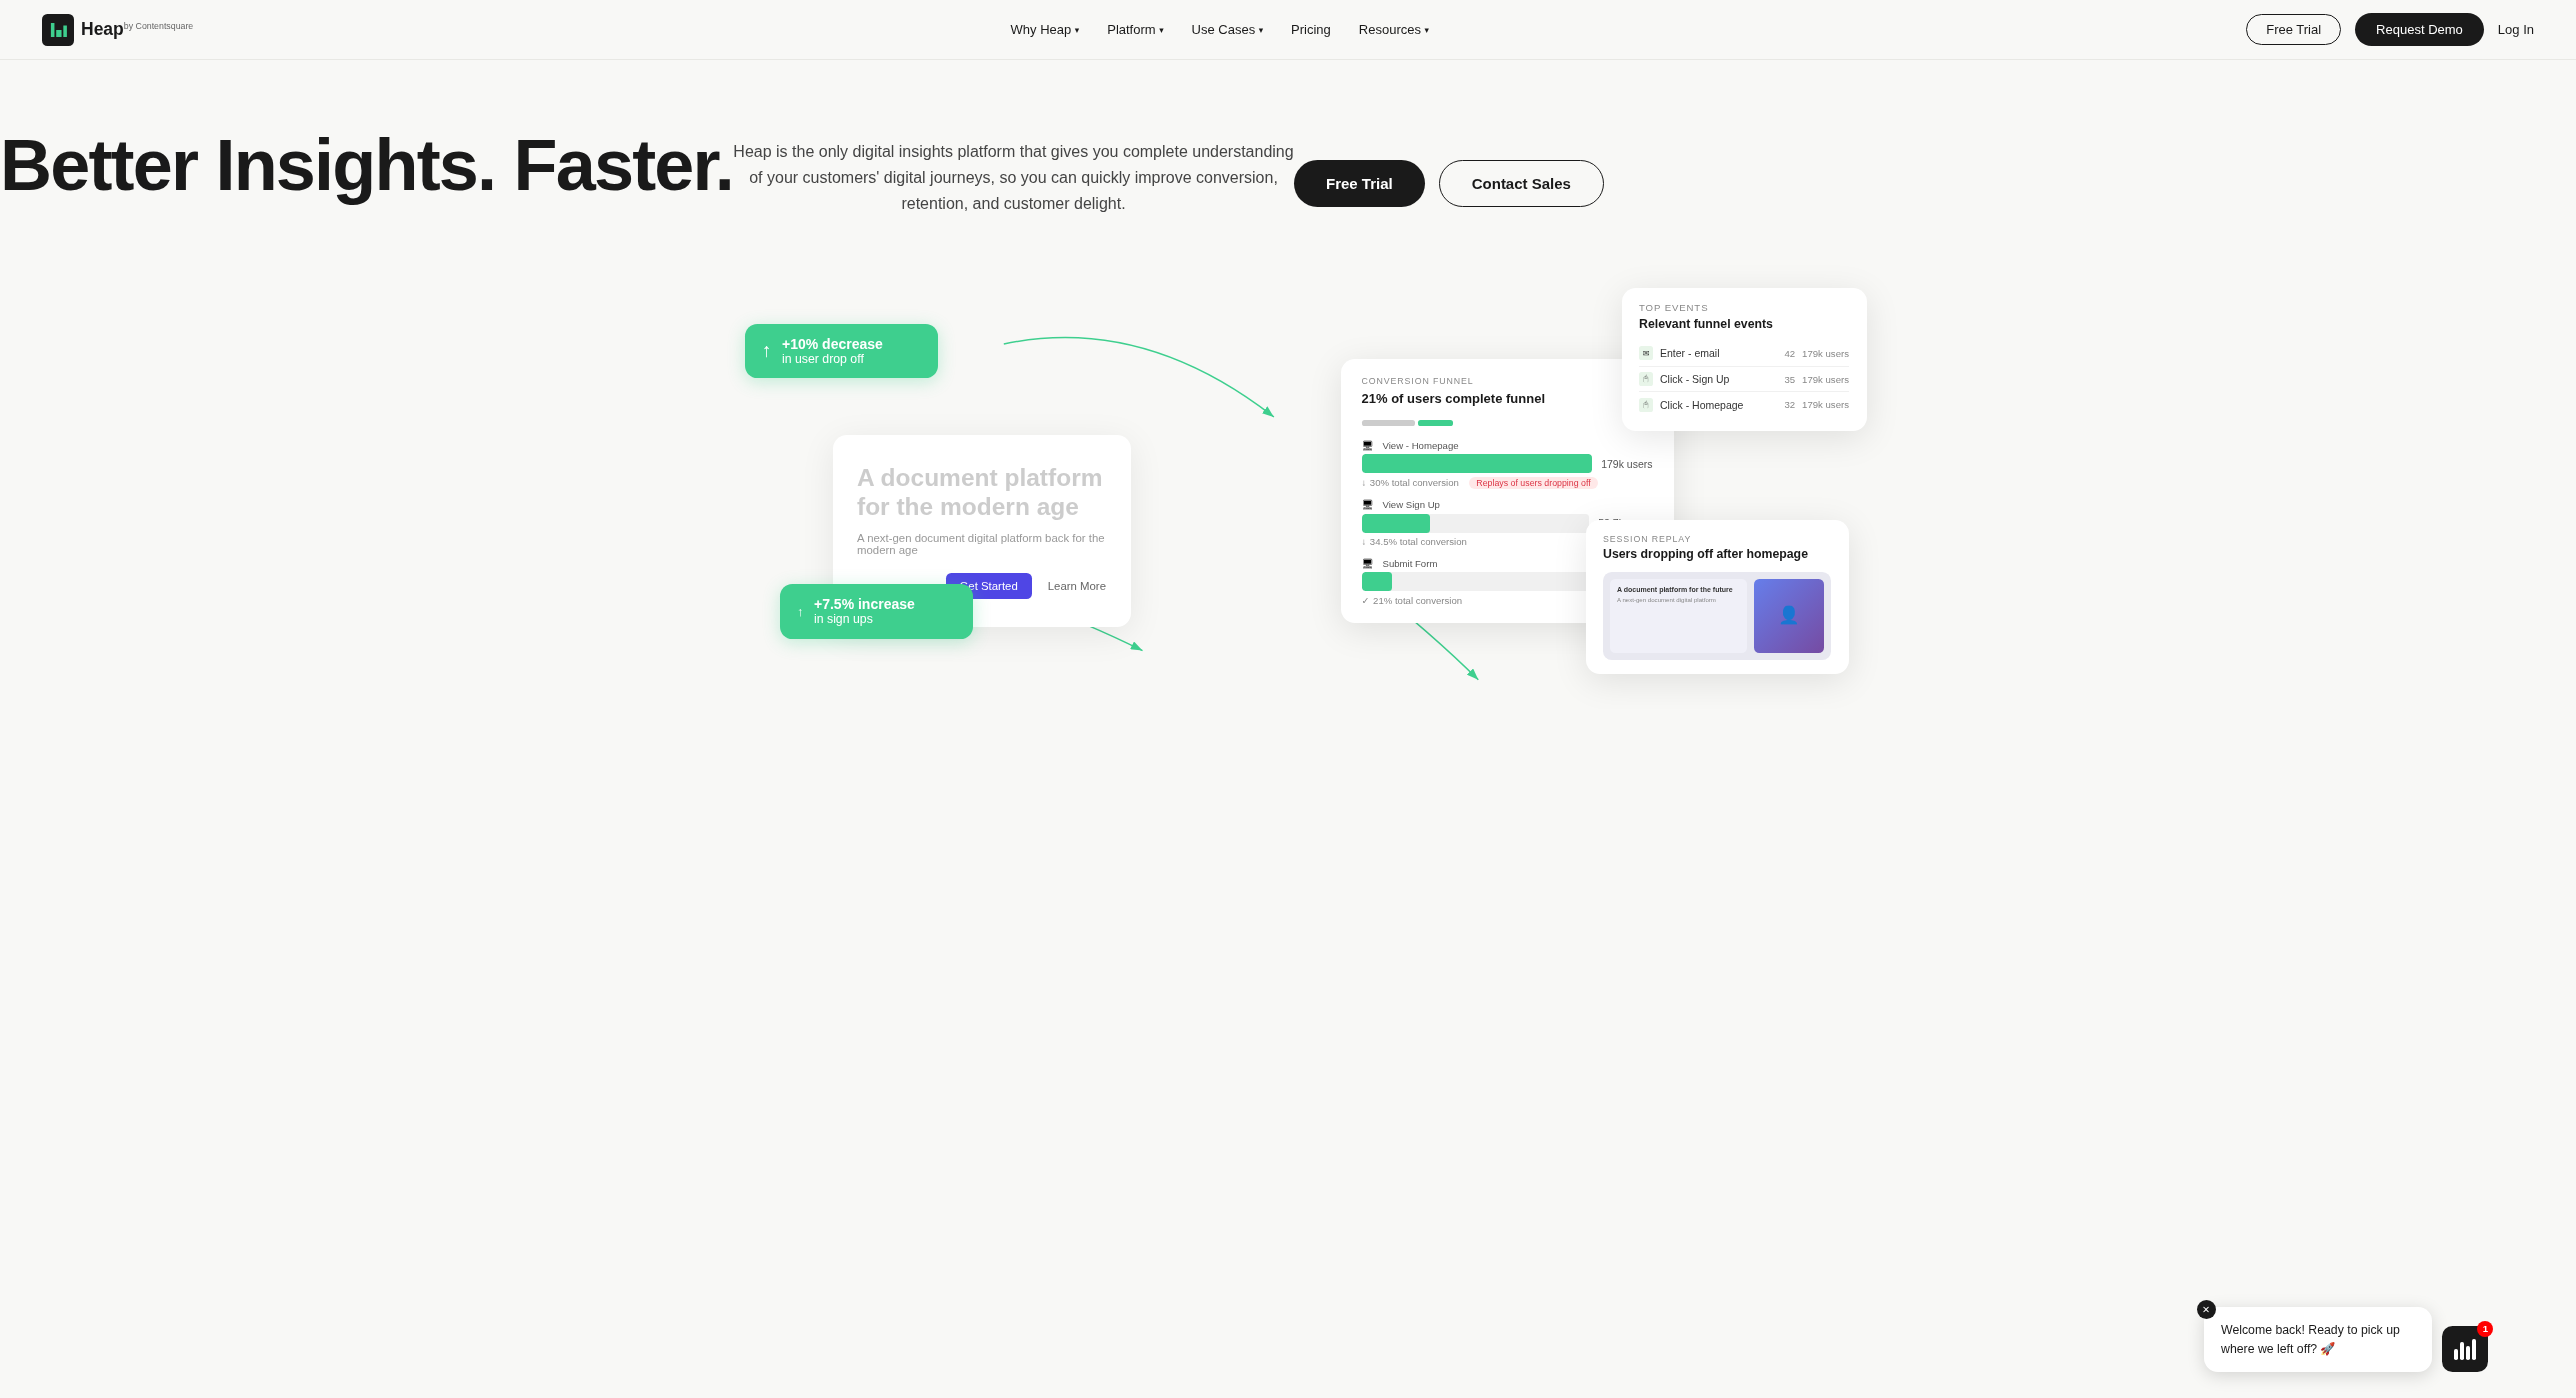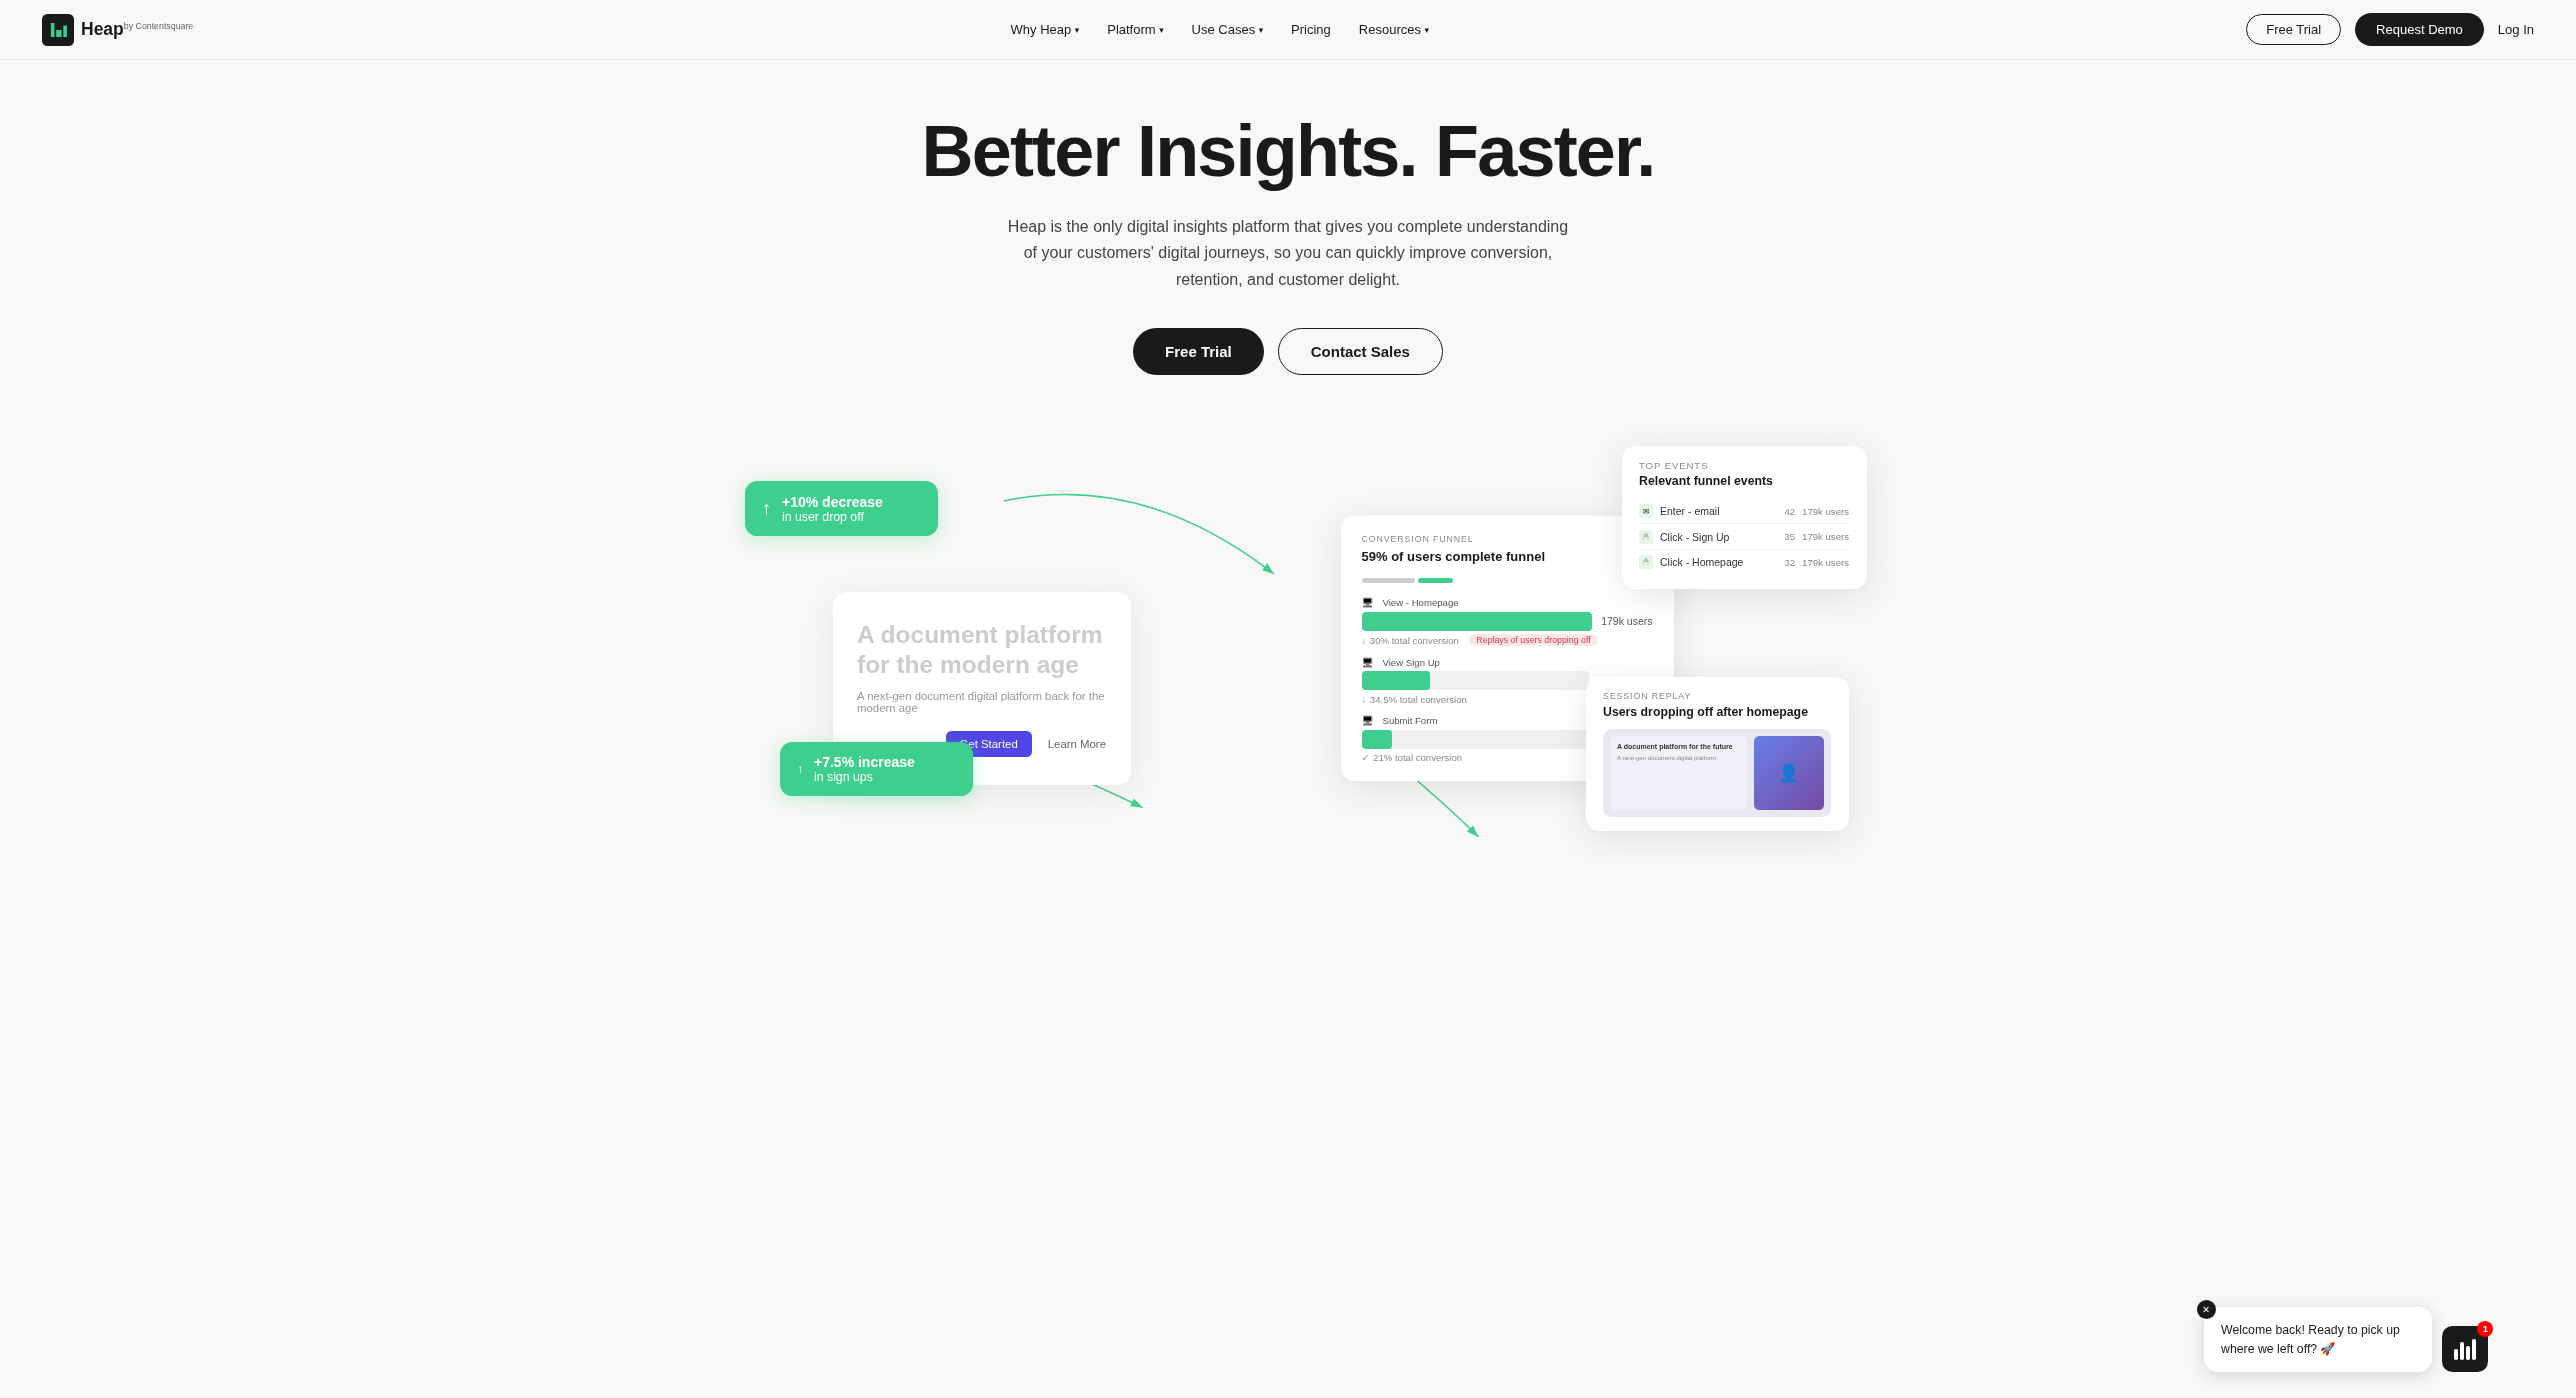--- a/index.html
+++ b/index.html
@@ -27,21 +27,21 @@
     }
     .btn-request-demo {
       padding: 8.8px 21px; border-radius: 44px;
       background: #1a1a1a; font-size: 13px; font-weight: 500; cursor: pointer; color: #fff; border: none;
     }
     .btn-login { font-size: 13px; color: #1a1a1a; cursor: pointer; background: none; border: none; }
 
     
     .hero {
       padding-top: 114px; padding-bottom: 53px;
-      display: flex; flex-direction: column; align-items: center; text-align: center;
+      display: flex; align-items: center; text-align: center;
     }
     .hero-title { font-size: 72px; font-weight: 800; color: #1a1a1a; line-height: 1.05; max-width: 789px; letter-spacing: -1.8px; }
     .hero-subtitle { margin-top: 24.5px; font-size: 16px; color: #444; max-width: 561px; line-height: 1.65; }
     .hero-buttons { margin-top: 35px; display: flex; gap: 14px; }
     .btn-free-trial-dark {
       padding: 14px 32px; border-radius: 44px;
       background: #1a1a1a; font-size: 15px; font-weight: 600; cursor: pointer; color: #fff; border: none;
     }
     .btn-contact-sales {
       padding: 14px 32px; border-radius: 44px;
@@ -285,21 +285,21 @@
         <div class="event-icon">🖱</div>
         <span class="event-name">Click - Homepage</span>
         <span class="event-count">32</span>
         <span class="event-users">179k users</span>
       </div>
     </div>
   </div>
 
   <div class="funnel-card" style="right:228px; top:88px;">
     <div class="funnel-label">CONVERSION FUNNEL</div>
-    <div class="funnel-title">59% of users complete funnel</div>
+    <div class="funnel-title">21% of users complete funnel</div>
 
     <div style="display:flex; gap:3.5px; margin-bottom:14px;">
       <div style="height:5.3px; width:53px; background:#ccc; border-radius:2.6px;"></div>
       <div style="height:5.3px; width:35px; background:#3ecf8e; border-radius:2.6px;"></div>
     </div>
 
     <div class="funnel-rows">
 
       <div>
         <div class="funnel-row" style="align-items:center;">

